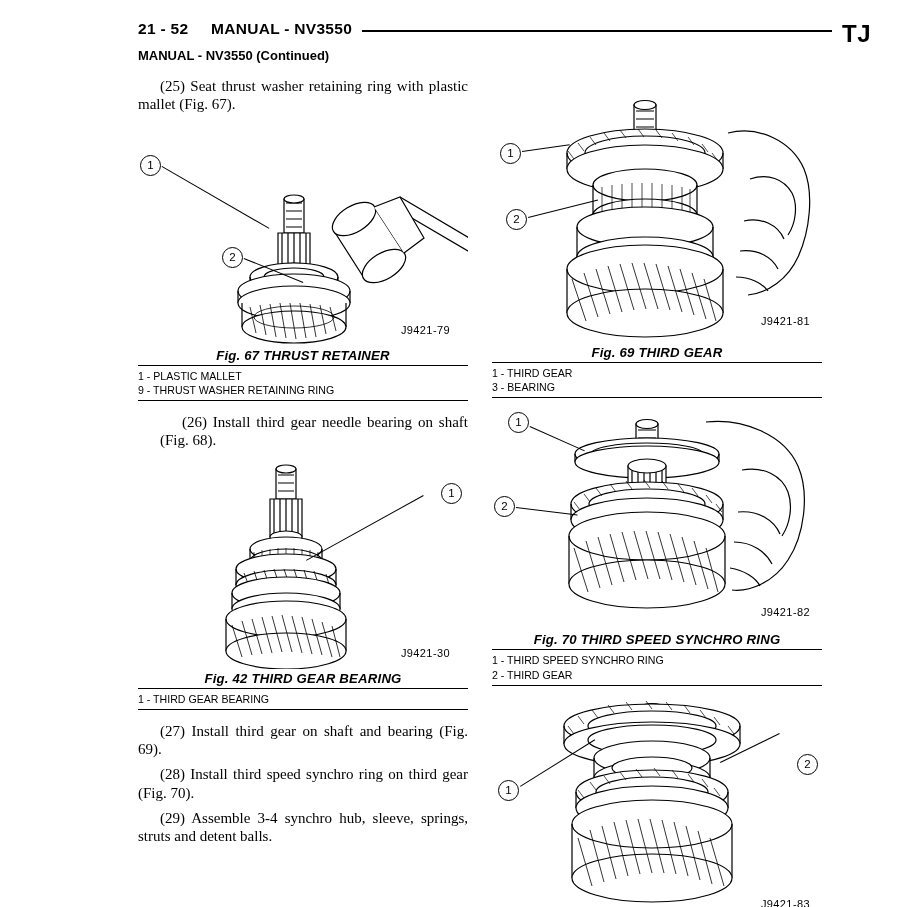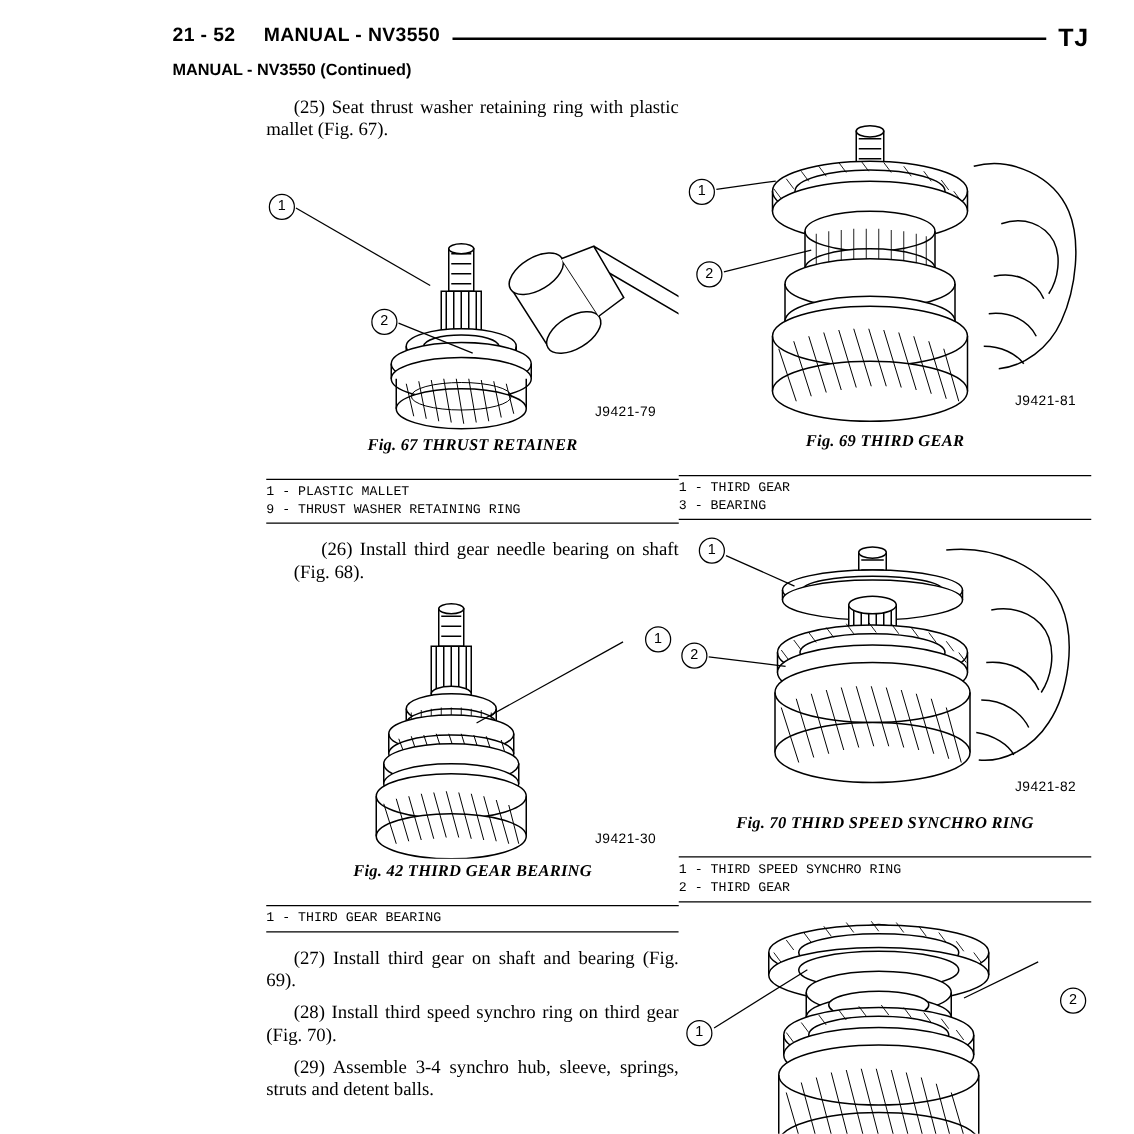--- a/index.html
+++ b/index.html
@@ -34,40 +34,40 @@
   .header-page { margin-right: 18px; }
   .header-rule {
     flex: 1;
     height: 0;
     border-top: 2.4px solid #000;
     margin: 10px 10px 0 10px;
   }
   .header-right {
     font-family: "Liberation Sans", sans-serif;
     font-weight: bold;
-    font-size: 20px;
+    font-size: 24px;
     letter-spacing: 0.5px;
     padding-right: 6px;
   }
   .title-line {
     font-family: "Liberation Sans", sans-serif;
     font-weight: bold;
     font-size: 13px;
     padding-left: 108px;
     margin-top: 2px;
   }
 
   
   .columns {
     display: flex;
     margin-top: 14px;
     padding-left: 108px;
     padding-right: 4px;
+    gap: 24px;
     height: 830px;
-    justify-content: flex-end;
   }
   .col { width: 330px; position: relative; }
   .col-right { width: 330px; position: relative; }
 
   p.para {
     font-size: 15px;
     line-height: 1.22;
     text-align: justify;
     margin: 0 0 7px 0;
     text-indent: 22px;
@@ -80,36 +80,36 @@
     width: 100%;
     background: #ffffff;
   }
   .fig-code {
     position: absolute;
     font-family: "Liberation Sans", sans-serif;
     font-size: 11px;
     letter-spacing: 0.4px;
   }
   .fig-cap {
-    font-family: Liberation Serif, serif;
+    font-family: Liberation Sans, sans-serif;
     font-weight: bold;
     font-style: italic;
     font-size: 13.2px;
     text-align: center;
     margin-top: 2px;
     letter-spacing: 0.2px;
   }
   .fig-legend {
-    font-family: Liberation Mono, monospace;
+    font-family: Liberation Sans, sans-serif;
     font-size: 10.6px;
     line-height: 1.34;
     border-top: 1.4px solid #000;
     border-bottom: 1.4px solid #000;
     padding: 3px 0 3px 0;
-    margin-top: 19px;
+    margin-top: 2px;
   }
   .fig-legend div { white-space: nowrap; }
 
   
   .callout {
     position: absolute;
     width: 21px; height: 21px;
     border: 1.4px solid #000;
     border-radius: 50%;
     font-family: "Liberation Sans", sans-serif;

